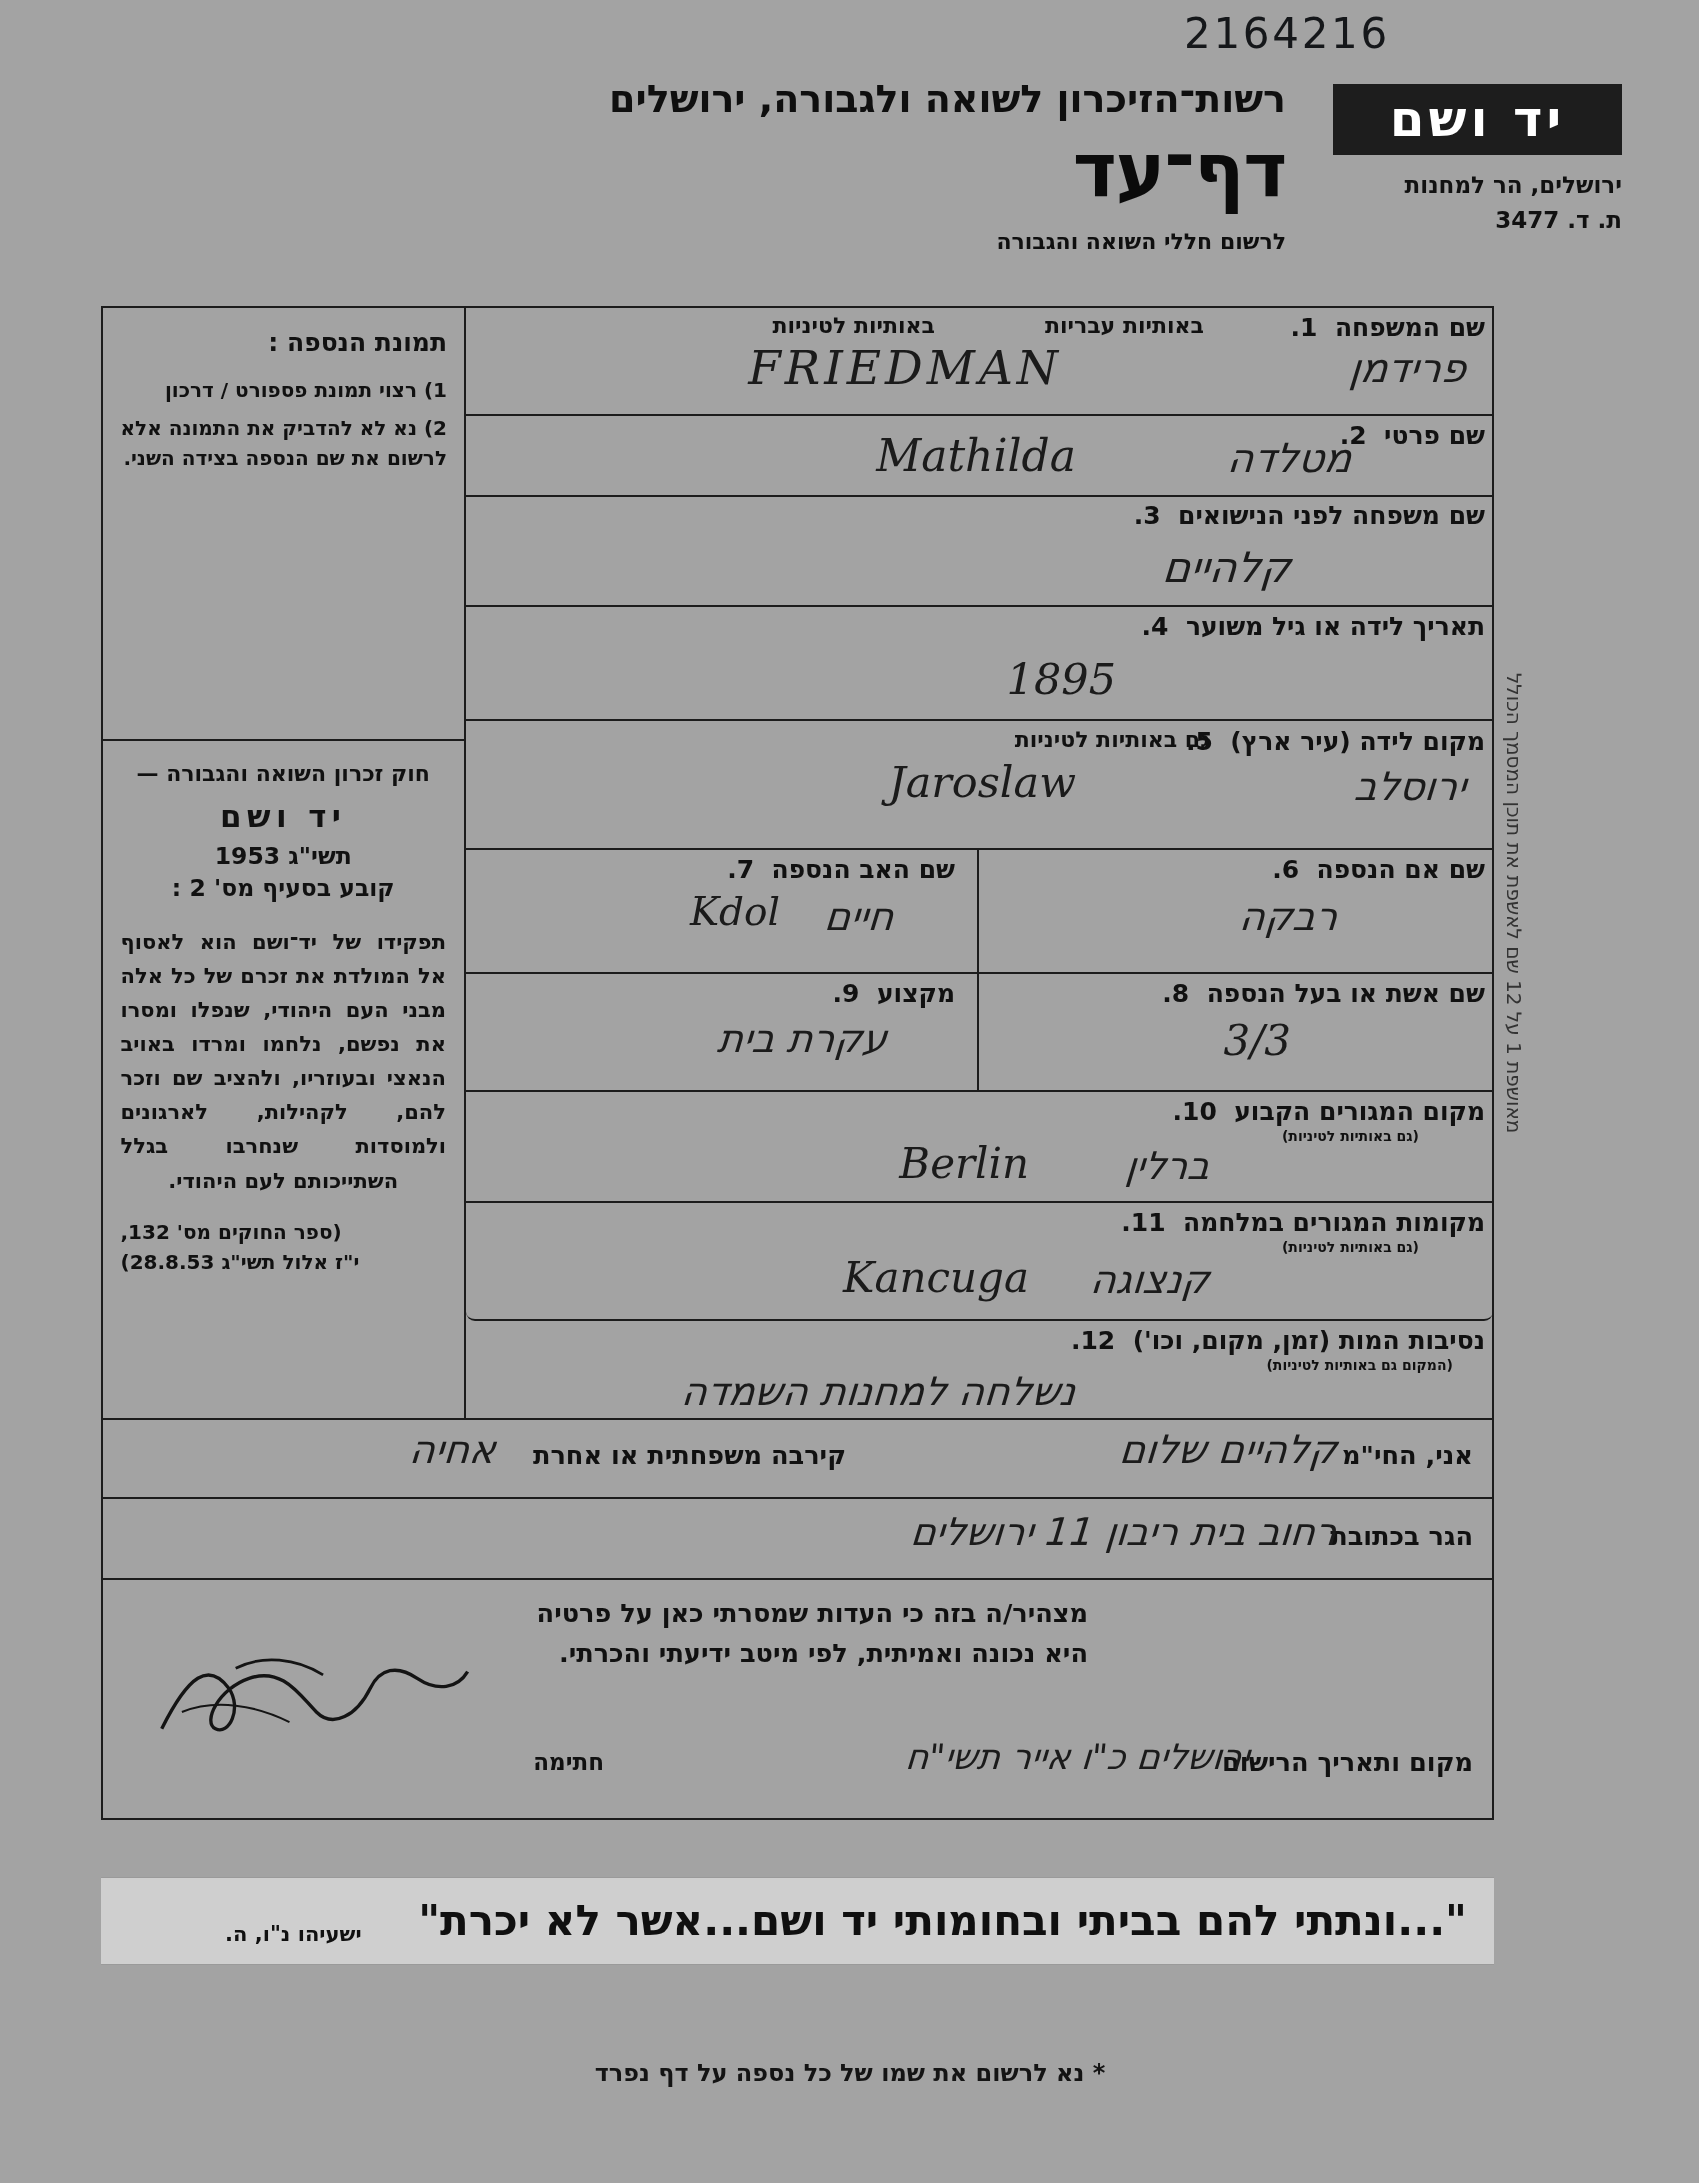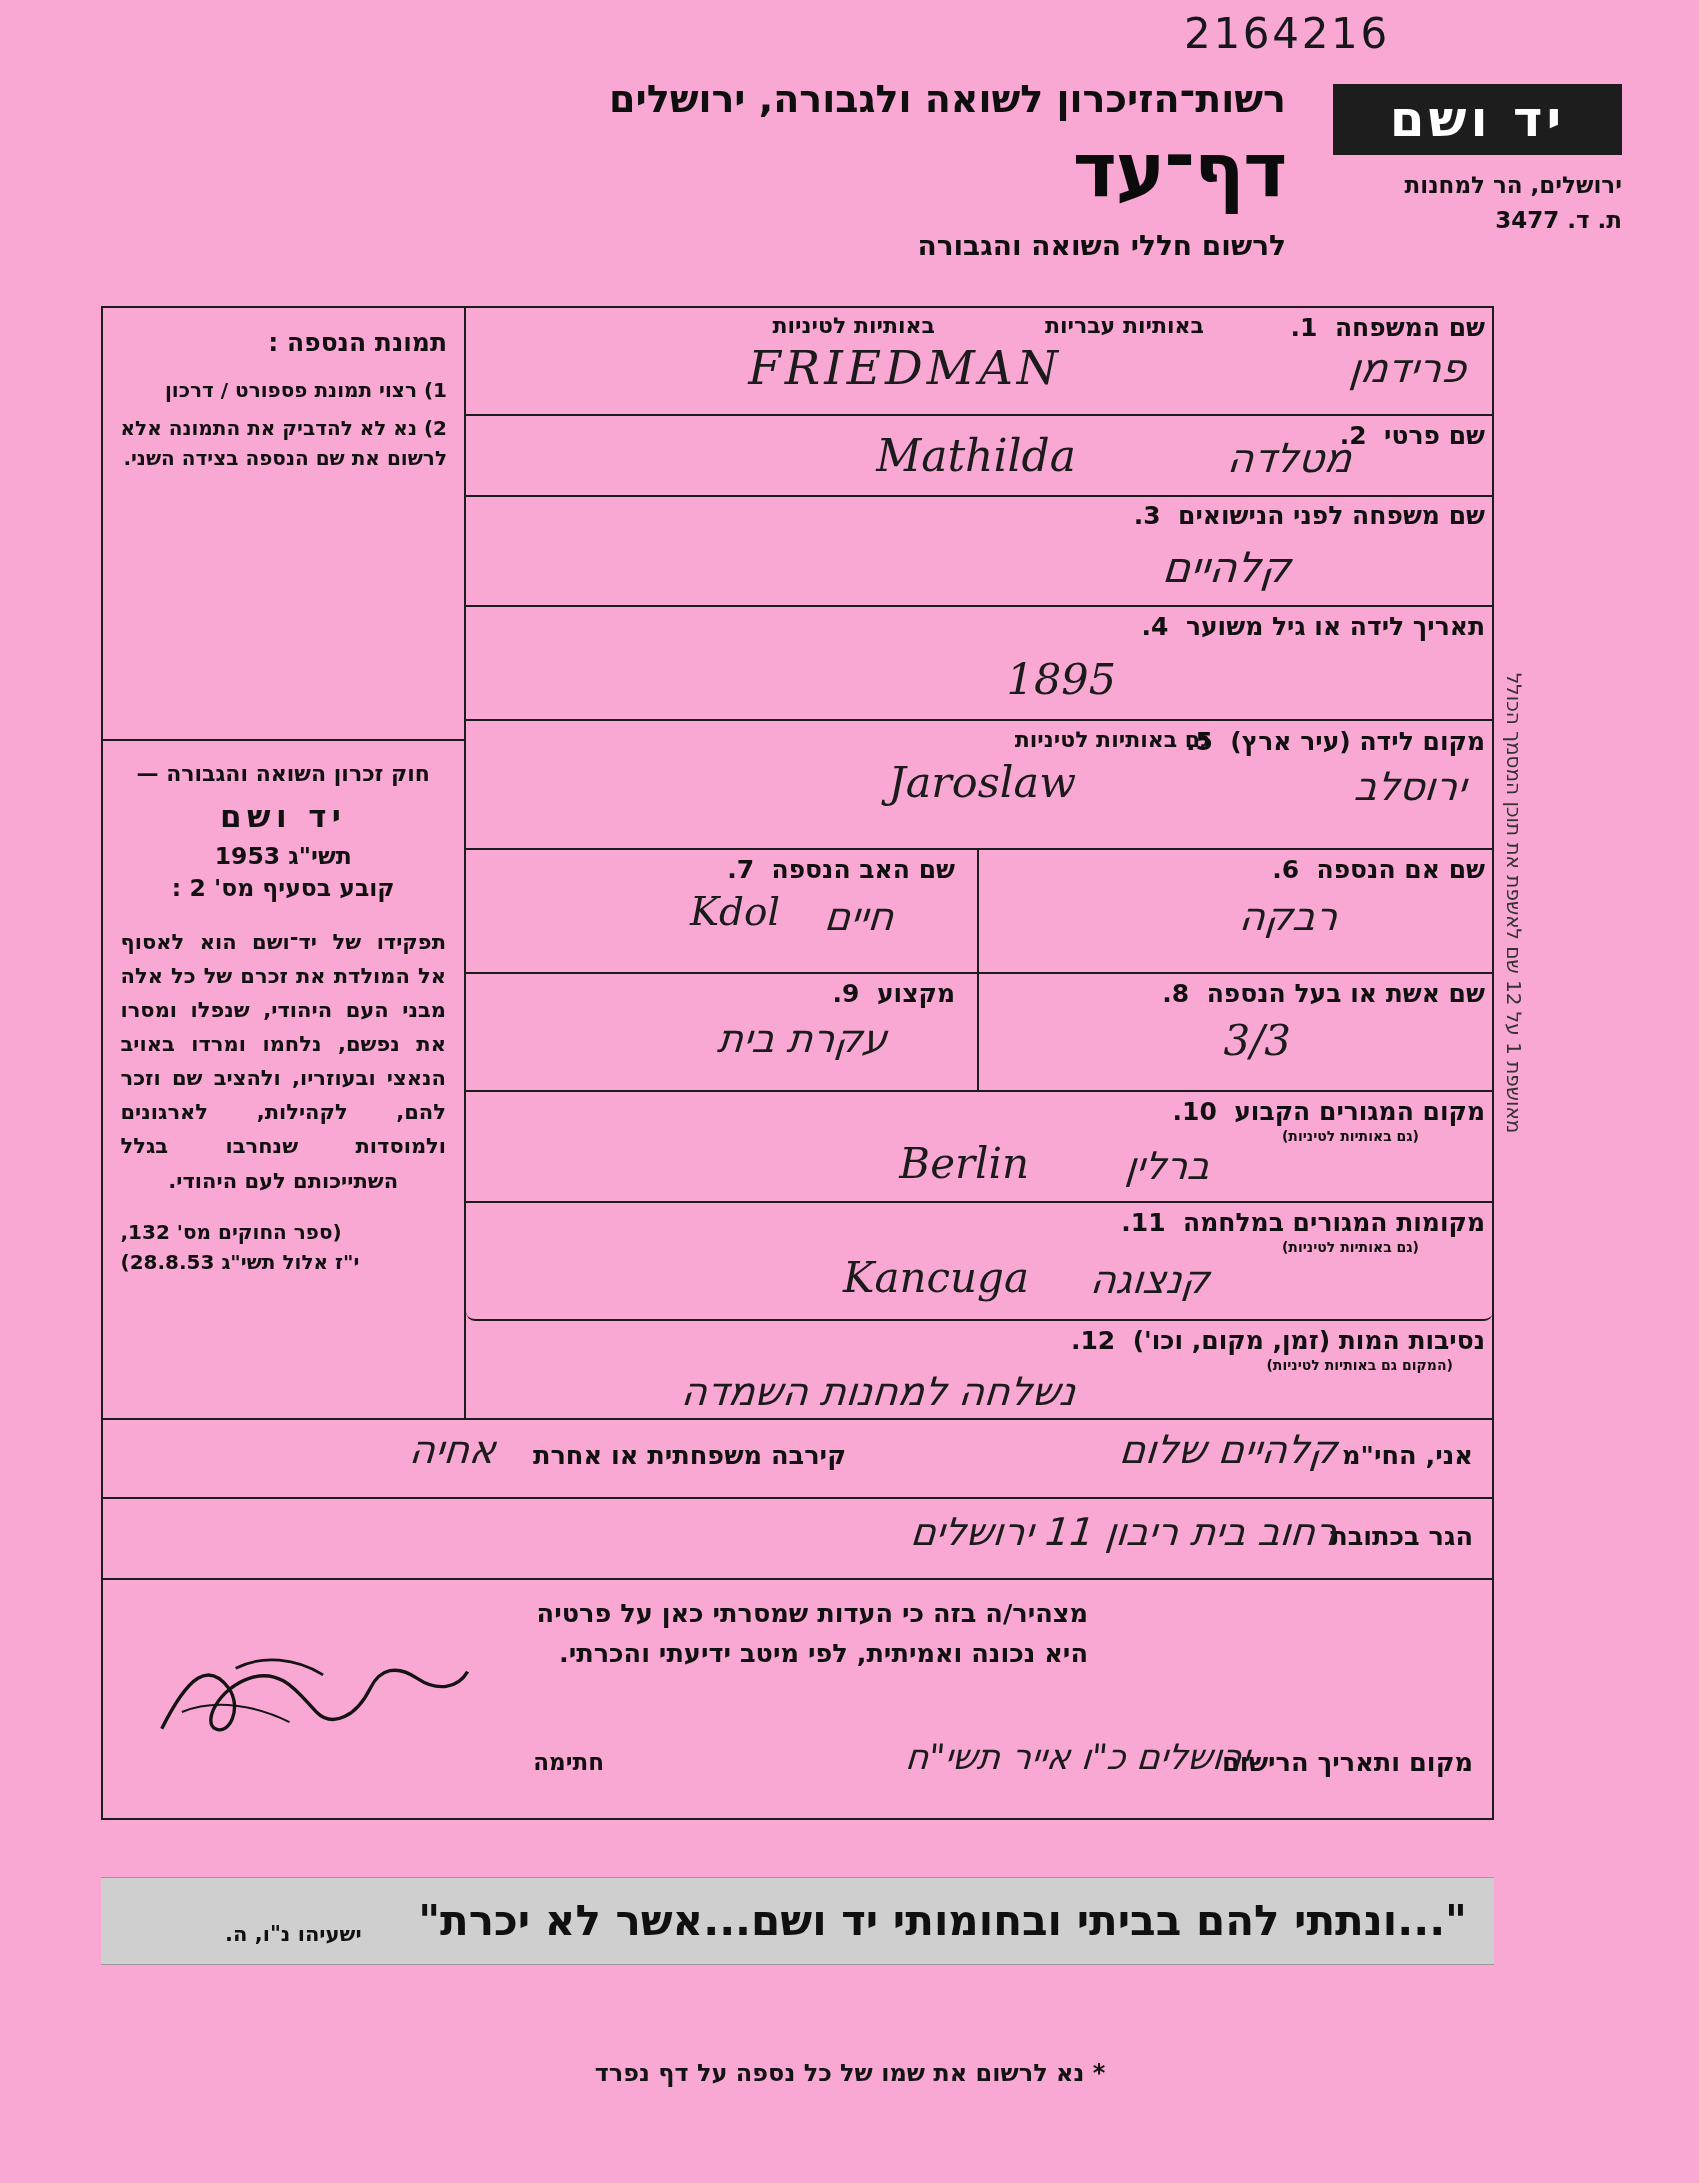--- a/index.html
+++ b/index.html
@@ -11,21 +11,21 @@
     width: 1700px;
     height: 2183px;
     font-family: "Liberation Sans", sans-serif;
     color: #111;
     position: relative;
     overflow: hidden;
   }
   .page {
     position: absolute;
     inset: 0;
-    background: #f9a8d4;
+    background: #a3a3a3;
   }
   
   .hw {
     font-family: "DejaVu Serif", serif;
     font-style: italic;
     color: #1b1b1b;
     white-space: nowrap;
   }
   .hw-heb {
     font-family: "DejaVu Sans", sans-serif;
@@ -103,21 +103,21 @@
     letter-spacing: -1.3px;
     color: #0b0b0b;
   }
   #form-subtitle {
     position: absolute;
     right: 336px;
     top: 155px;
     direction: rtl;
     font-family: "DejaVu Sans", sans-serif;
     font-weight: bold;
-    font-size: 28px;
+    font-size: 22px;
     color: #0f0f0f;
   }
   
   #form-frame {
     position: absolute;
     left: 101px;
     top: 306px;
     width: 1393px;
     height: 1514px;
     border: 2px solid #1c1c1c;

